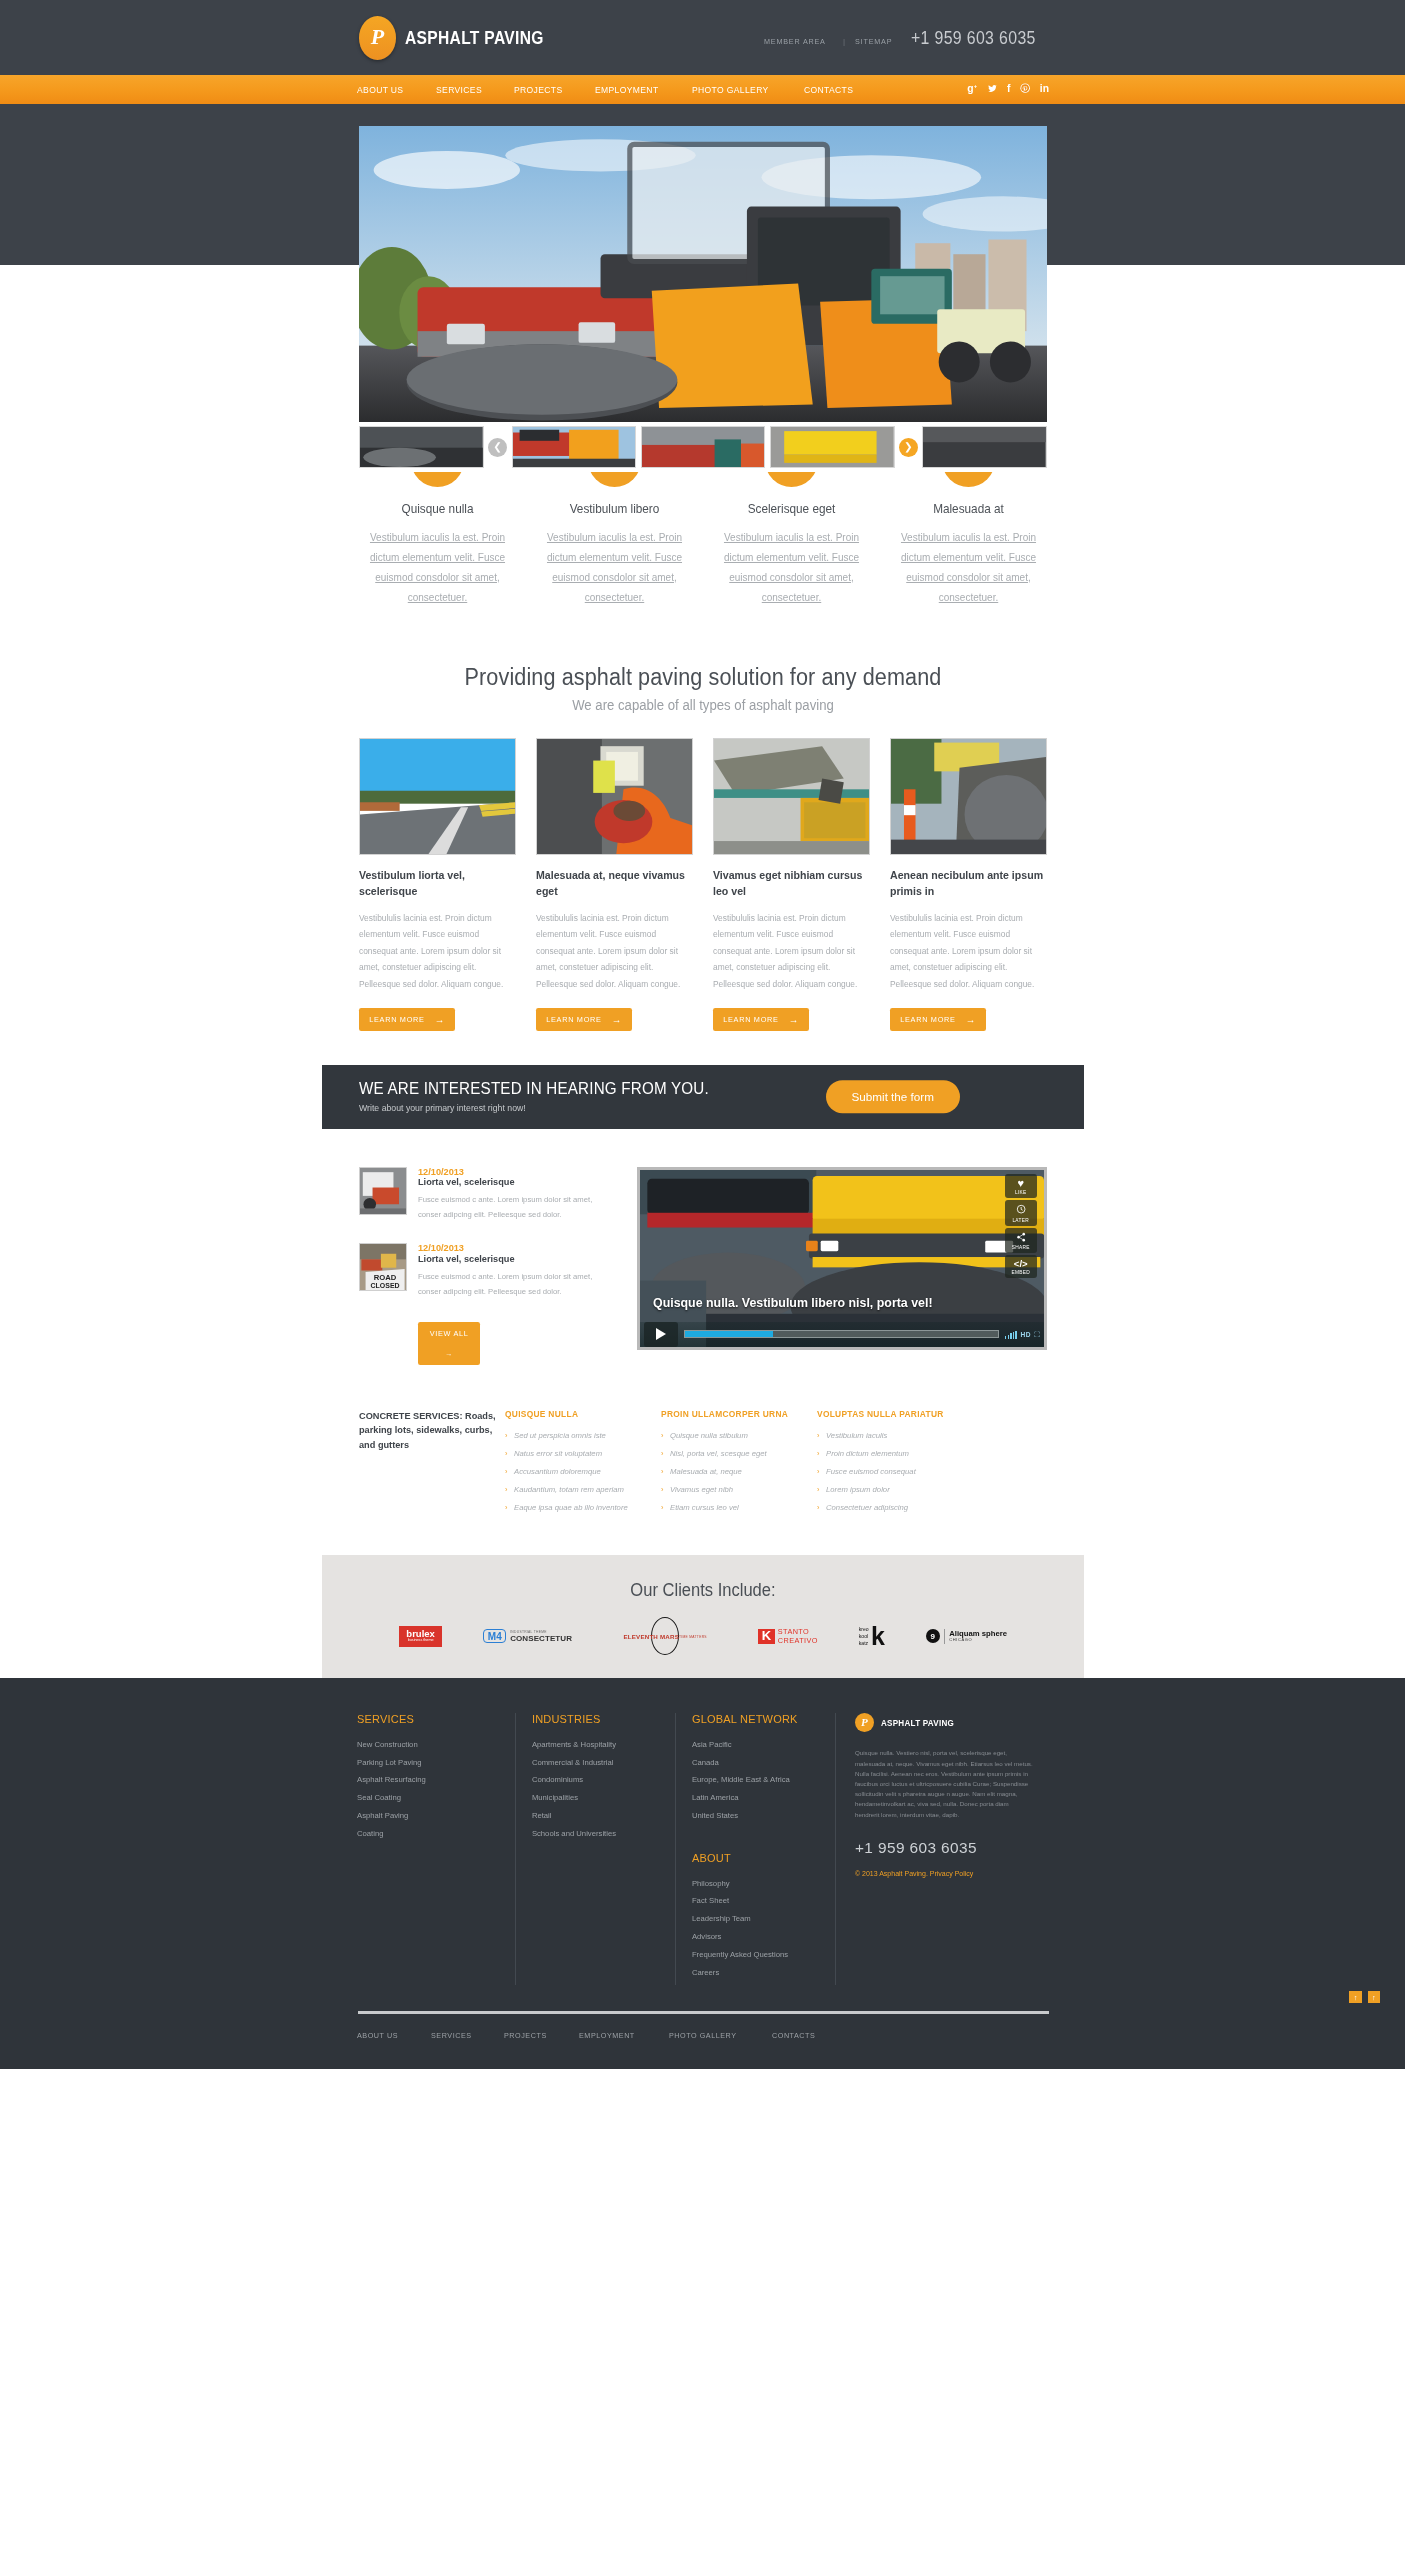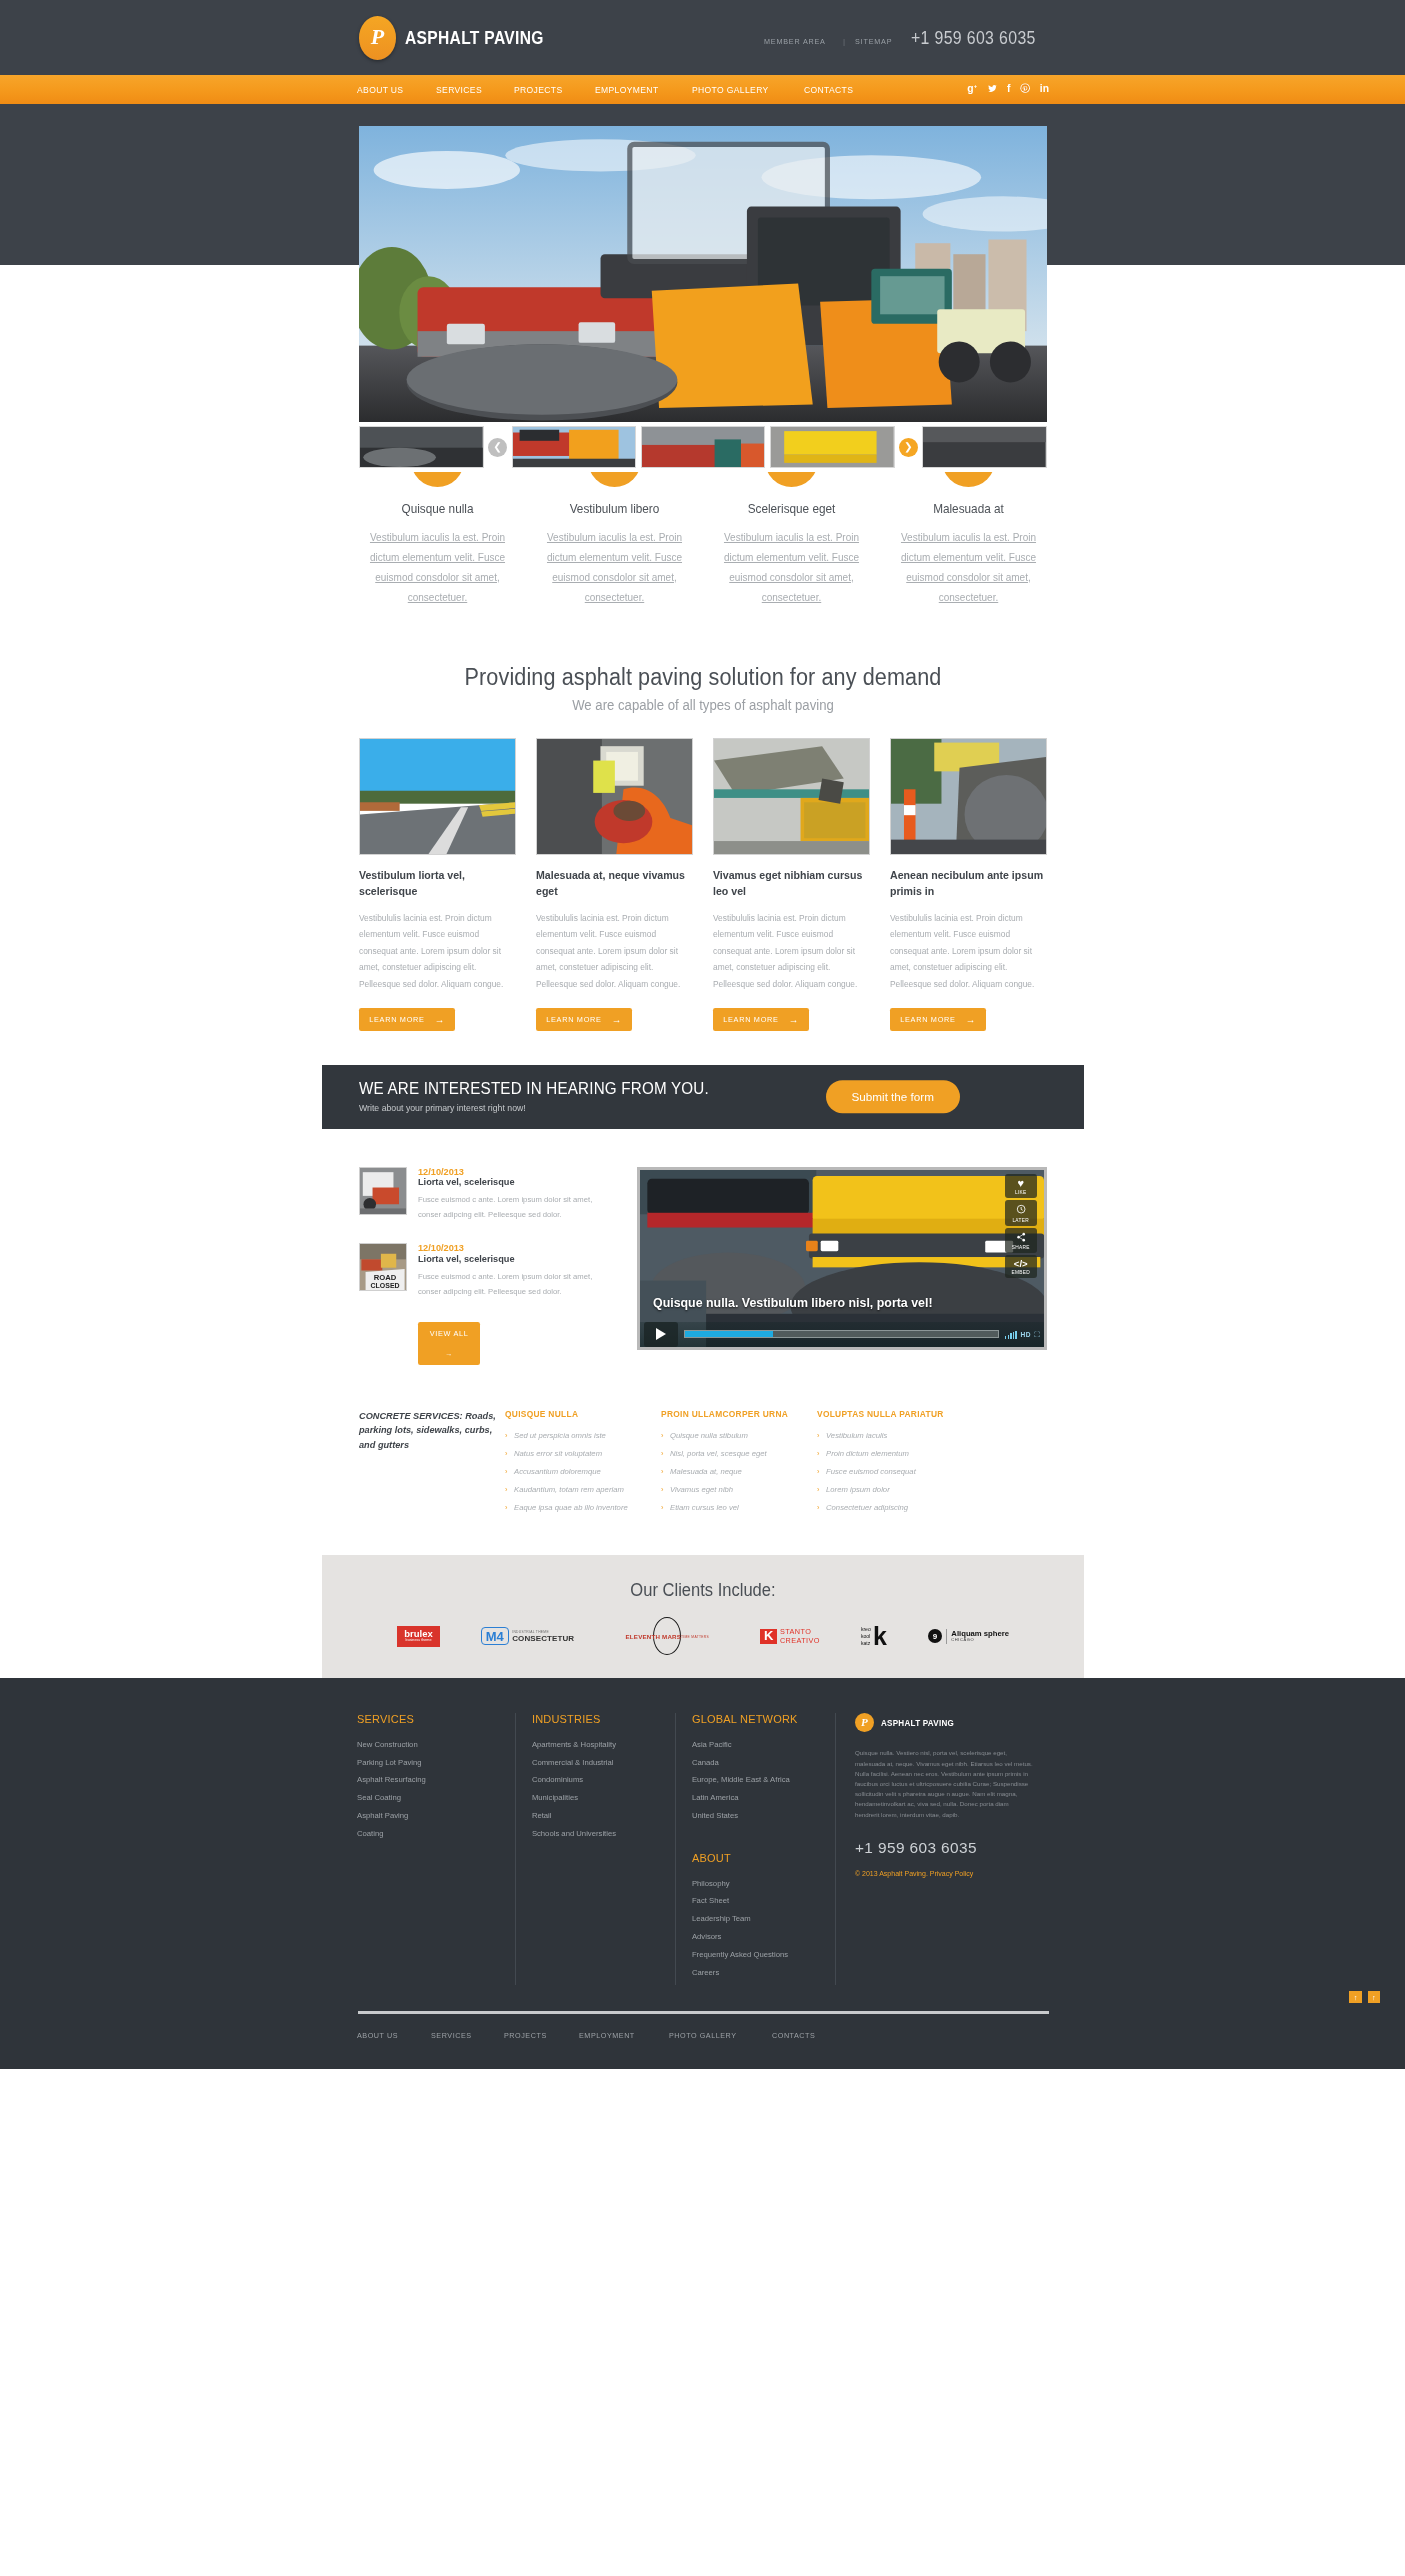--- a/index.html
+++ b/index.html
@@ -226,21 +226,21 @@
   .vid-prog { position: absolute; left: 0; top: 0; bottom: 0; width: 28%; background: #1eaae0; }
   .vid-right { display: flex; align-items: center; gap: 3.7px; color: #cfe6f2; }
   .vid-vol { display: flex; align-items: flex-end; gap: 1.1px; height: 8.8px; }
   .vid-vol i { display: block; width: 1.5px; background: #79d0ef; }
   .vid-hd { font-size: 6.6px; font-weight: bold; color: #9fd8ef; letter-spacing: 0.4px; }
   .vid-fs { font-size: 7.3px; color: #9fd8ef; }
 
   
   .linkcols { display: flex; margin-top: 44px; padding-bottom: 5.9px; }
   .lc-note {
-    width: 146px; color: #3f444a; font-size: 9.2px; font-weight: bold; font-style: italic;
+    width: 146px; color: #3f444a; font-size: 9.2px; font-weight: bold; 
     line-height: 1.55;
   }
   .lc { width: 156px; }
   .lc-head {
     color: #f0a024; font-size: 8.4px; font-weight: bold; letter-spacing: 0.3px; margin-bottom: 12.4px;
   }
   .lc-li {
     display: flex; align-items: baseline; gap: 6.6px; margin-bottom: 8.8px;
     color: #a9adb1; font-size: 7.7px; font-style: italic;
     font-family: "Liberation Sans Narrow","Liberation Sans",sans-serif;
@@ -253,21 +253,21 @@
     text-align: center; color: #4a4f55; font-size: 17.6px;
     font-family: "Liberation Sans Narrow","Liberation Sans",sans-serif;
     transform: scaleX(0.94);
   }
   .clients-row { display: flex; align-items: flex-end; justify-content: center; gap: 41px; margin-top: 22px; }
   .cl { height: 26px; display: flex; align-items: center; }
   .cl-brulex { background: #d9342b; color: #fff; padding: 2.9px 7.3px 2.2px; text-align: center; }
   .cl-brulex b { font-size: 9.5px; display: block; line-height: 1; }
   .cl-brulex i { font-size: 3.7px; display: block; font-style: normal; line-height: 1.6; }
   .cl-m4 { display: flex; align-items: center; gap: 3.7px; }
-  .cl-m4 .bx { border: 1.1px solid #2b7fd4; color: #2b7fd4; font-weight: bold; font-size: 13px; padding: 0.7px 3.7px; border-radius: 4px;}
+  .cl-m4 .bx { border: 1.1px solid #2b7fd4; color: #2b7fd4; font-weight: bold; font-size: 10px; padding: 0.7px 3.7px; border-radius: 4px;}
   .cl-m4 .tx { font-size: 8px; font-weight: bold; color: #333; letter-spacing: 0.1px; }
   .cl-m4 .tx small { display: block; font-size: 3.3px; letter-spacing: 0.3px; color: #666; font-weight: normal; }
   .cl-eleven { position: relative; text-align: center; padding: 4.4px 10.3px; }
   .cl-eleven .ring { position: absolute; left: 50%; top: 50%; transform: translate(-50%,-50%); width: 28px; height: 38px; border: 1.1px solid #1a1a1a; border-radius: 50%; }
   .cl-eleven b { font-size: 6.2px; color: #c0392b; letter-spacing: 0.2px; display: block; position: relative; }
   .cl-eleven i { font-size: 3.3px; color: #c0392b; letter-spacing: 0.3px; display: block; font-style: normal; position: relative; margin-top: 1.5px;}
   .cl-stanto { display: flex; align-items: center; gap: 2.9px; }
   .cl-stanto .k { background: #e03228; color: #fff; font-weight: bold; font-size: 13px; padding: 0.7px 3.7px; line-height: 1.05; }
   .cl-stanto .t { font-size: 7.3px; color: #e03228; line-height: 1.25; letter-spacing: 0.4px; }
   .cl-kreo { display: flex; align-items: center; gap: 2.2px; }

